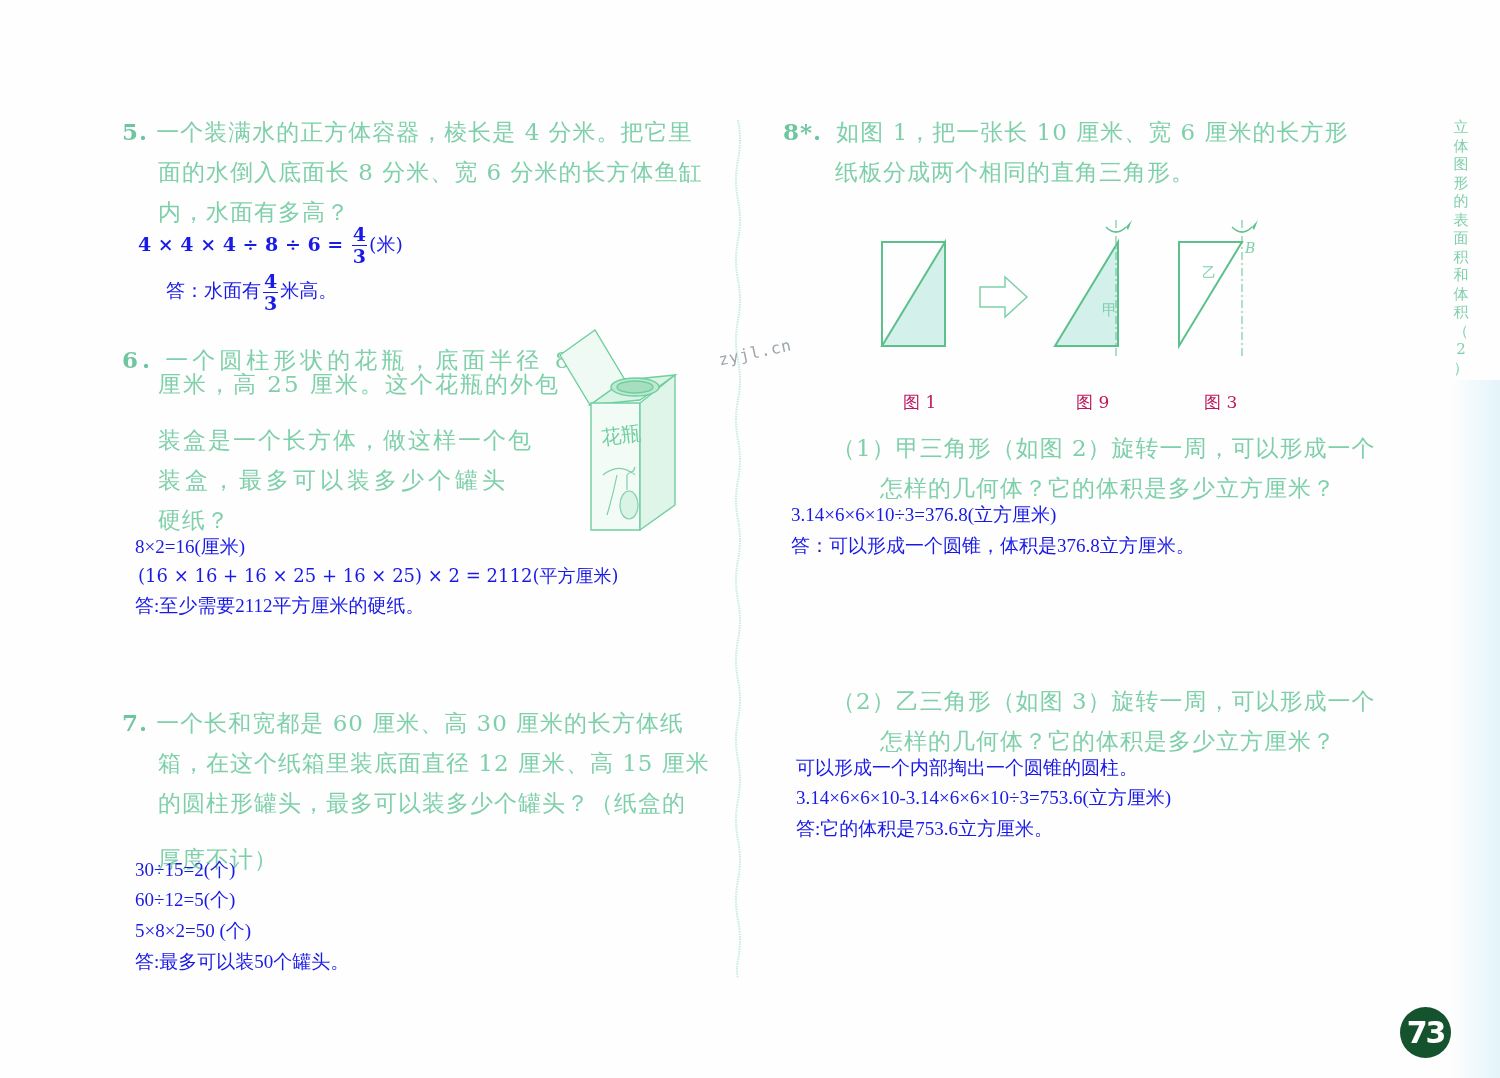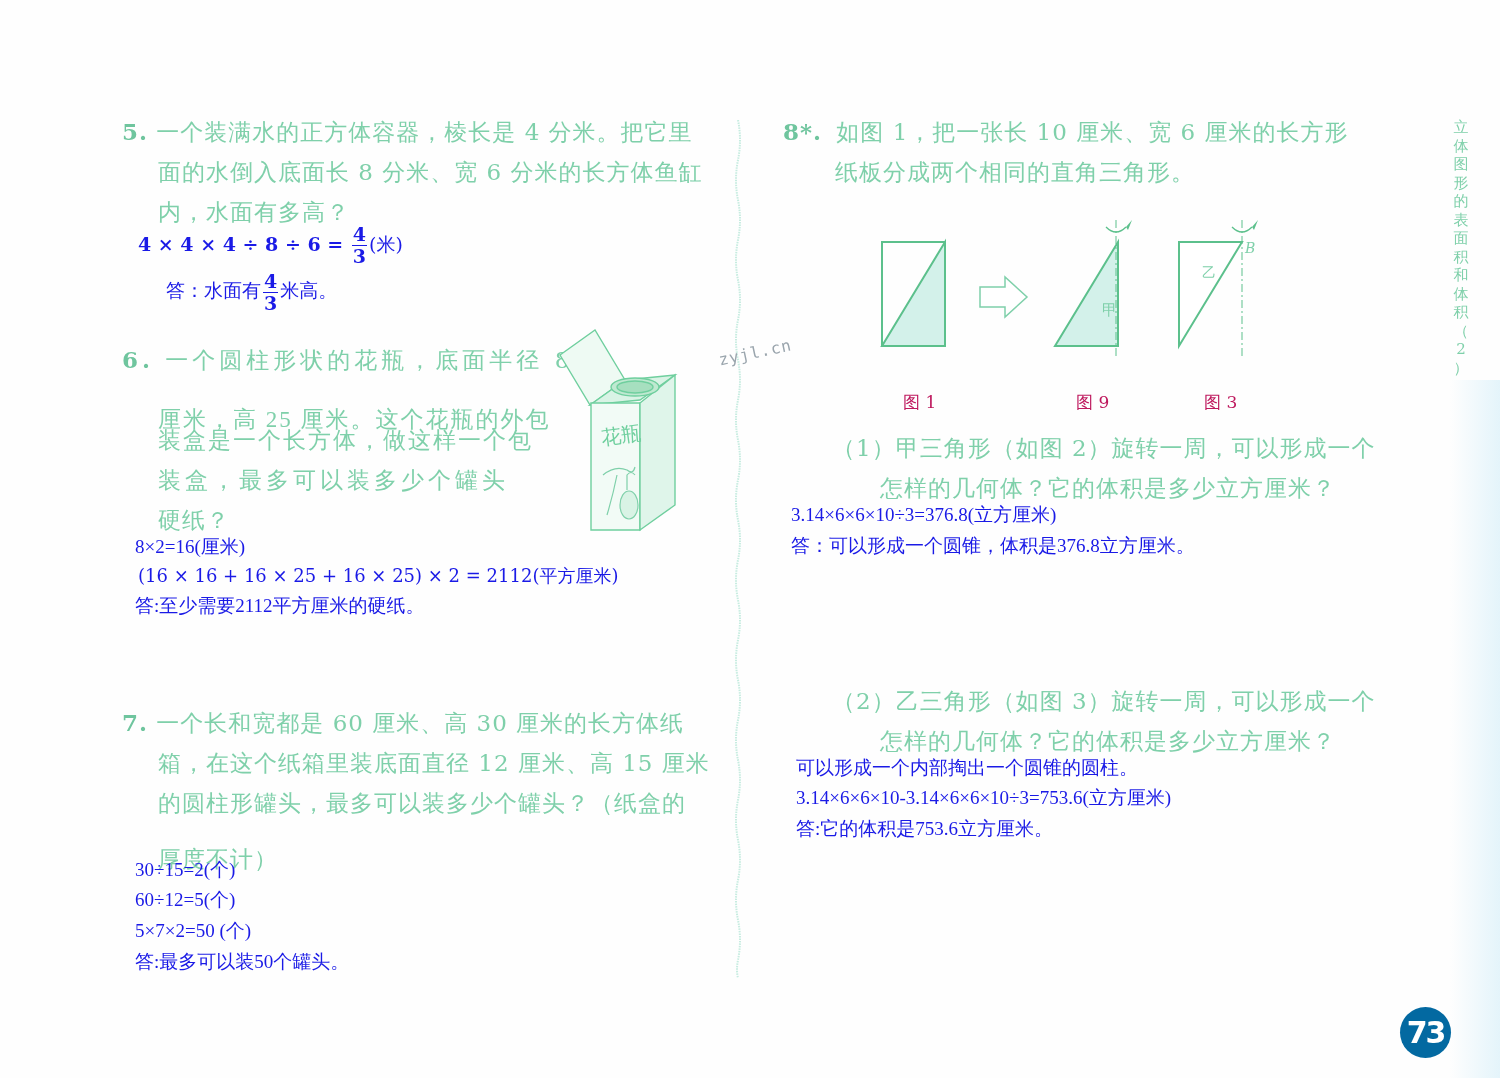--- a/index.html
+++ b/index.html
@@ -26,21 +26,21 @@
     .frac .d { display: block; padding-top: 1px; font-weight: bold; }
     .math { font-family: "DejaVu Serif", serif; font-weight: bold; }
     .divider { position: absolute; left: 733px; top: 120px; width: 10px; height: 858px; }
     .fig-caption { position: absolute; color: #be185d; font-size: 17px; }
     .side-title {
       position: absolute; left: 1451px; top: 118px; width: 20px;
       color: #7fd0aa; font-size: 15px; line-height: 18.5px; text-align: center;
     }
     .page-num {
       position: absolute; left: 1400px; top: 1007px; width: 51px; height: 51px;
-      border-radius: 50%; background: #0369a1; color: #fff; font-weight: bold;
+      border-radius: 50%; background: #14532d; color: #fff; font-weight: bold;
       font-family: "DejaVu Sans", sans-serif; font-size: 30px; line-height: 51px; text-align: center;
       letter-spacing: -2px;
     }
     .watermark {
       position: absolute; left: 718px; top: 343px; color: #9aa5ad; font-size: 16px;
       transform: rotate(-12deg); font-family: "DejaVu Sans Mono", monospace; letter-spacing: 1px;
     }
   </style>
 </head>
 <body>
@@ -61,21 +61,21 @@
   <div class="ans" style="left:138px; top:272px;margin-left:28px;">
     <span>答：水面有</span><span class="frac math"><span class="n">4</span><span class="d">3</span></span><span>米高。</span>
   </div>
 </div>
 
 <div>
   <div class="q-text" style="left:122px; top:340px; letter-spacing:4px;">
     <span class="q-num">6.</span>
     <span>一个圆柱形状的花瓶，底面半径 8</span>
   </div>
-  <div class="q-text" style="left:158px; top:400px; letter-spacing:2px;font-family:Liberation Serif, serif;">厘米，高 25 厘米。这个花瓶的外包</div>
+  <div class="q-text" style="left:158px; top:364px; letter-spacing:2px;">厘米，高 25 厘米。这个花瓶的外包</div>
   <div class="q-text" style="left:158px; top:420px; letter-spacing:2px;">装盒是一个长方体，做这样一个包</div>
   <div class="q-text" style="left:158px; top:460px; letter-spacing:4px;">装盒，最多可以装多少个罐头</div>
   <div class="q-text" style="left:158px; top:500px;">硬纸？</div>
 
   <svg style="position:absolute; left:555px; top:325px;" width="130" height="215" viewBox="0 0 130 215">
     <g stroke="#6fcf9e" stroke-width="1.4" fill="none">
       <polygon points="5,30 40,5 70,55 35,80" fill="#eefaf3"></polygon>
       <polygon points="35,80 70,55 120,50 85,75" fill="#d9f3e5"></polygon>
       <polygon points="36,78 85,78 85,205 36,205" fill="#f2fbf6"></polygon>
       <polygon points="85,78 120,50 120,180 85,205" fill="#dff5ea"></polygon>
@@ -99,21 +99,21 @@
 <div>
   <div class="q-text" style="left:122px; top:703px;">
     <span class="q-num">7.</span>
     <span>一个长和宽都是 60 厘米、高 30 厘米的长方体纸</span>
   </div>
   <div class="q-text" style="left:158px; top:743px;">箱，在这个纸箱里装底面直径 12 厘米、高 15 厘米</div>
   <div class="q-text" style="left:158px; top:783px;">的圆柱形罐头，最多可以装多少个罐头？（纸盒的</div>
   <div class="q-text" style="left:158px; top:839px;text-align:right;">厚度不计）</div>
   <div class="ans" style="left:135px; top:855px;">30÷15=2(个)</div>
   <div class="ans" style="left:135px; top:885px;">60÷12=5(个)</div>
-  <div class="ans" style="left:135px; top:916px;">5×7×2=50 (个)</div>
+  <div class="ans" style="left:135px; top:916px;">5×8×2=50 (个)</div>
   <div class="ans" style="left:135px; top:947px;">答:最多可以装50个罐头。</div>
 </div>
 
 <svg class="divider" viewBox="0 0 10 858" preserveAspectRatio="none">
   <path d="M5,0 Q9,20 5,40 Q1,60 5,80 Q9,100 5,120 Q1,140 5,160 Q9,180 5,200 Q1,220 5,240 Q9,260 5,280 Q1,300 5,320 Q9,340 5,360 Q1,380 5,400 Q9,420 5,440 Q1,460 5,480 Q9,500 5,520 Q1,540 5,560 Q9,580 5,600 Q1,620 5,640 Q9,660 5,680 Q1,700 5,720 Q9,740 5,760 Q1,780 5,800 Q9,820 5,840 Q3,850 5,858" stroke="#c6ece0" stroke-width="2" stroke-dasharray="1.5,1" fill="none"></path>
 </svg>
 
 <div class="watermark">zyjl.cn</div>
 
 <div>

